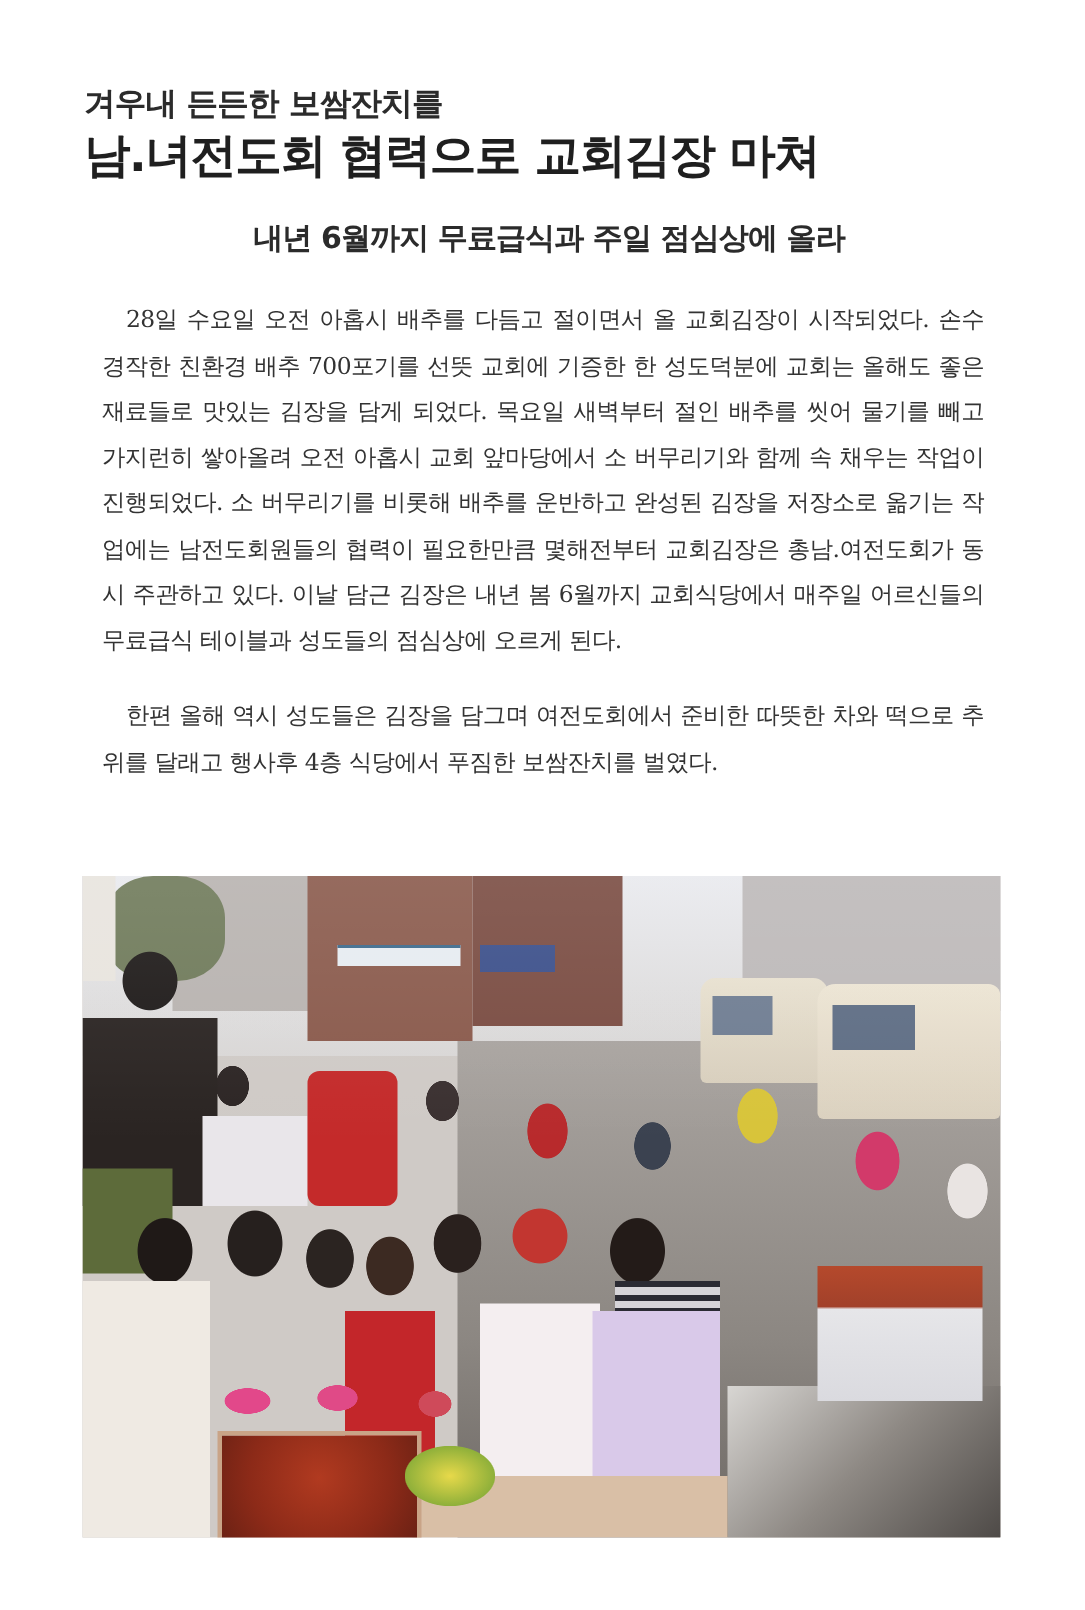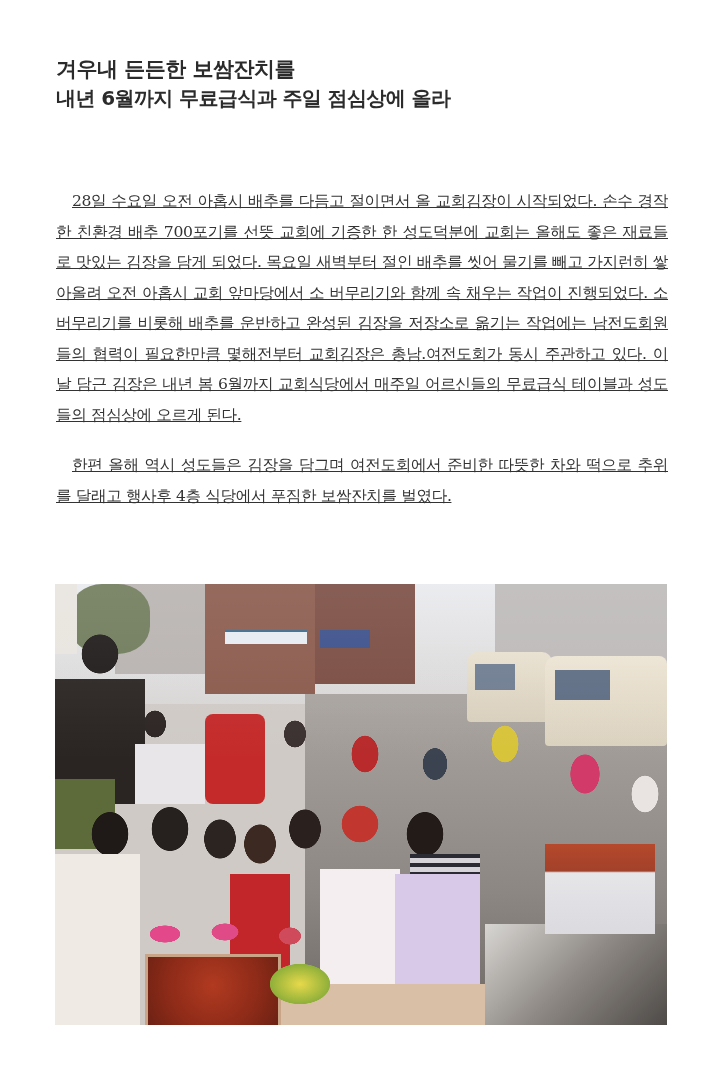--- a/index.html
+++ b/index.html
@@ -40,39 +40,39 @@
       margin-top: 2px;
       white-space: nowrap;
     }
     .subhead {
       font-family: "DejaVu Sans", sans-serif;
       font-weight: bold;
       font-size: 20px;
       line-height: 28px;
       color: #2b2b2b;
       letter-spacing: -0.6px;
-      margin-top: 2px;
+      margin-top: 20px;
       white-space: nowrap;
+      text-align: center;
     }
     .article-body {
       position: absolute;
       left: 56px;
       top: 186px;
       width: 612px;
       font-family: "DejaVu Serif", serif;
       font-size: 15.6px;
       line-height: 30.5px;
       color: #333333;
       text-align: justify;
       letter-spacing: -0.4px;
     }
     .article-body p {
-      margin: 0;
+      margin: 12px;
       text-indent: 16px;
-      text-decoration: underline;
     }
     .article-body p + p {
       margin-top: 20px;
     }
     .photo {
       position: absolute;
       left: 55px;
       top: 584px;
       width: 612px;
       height: 441px;
@@ -192,20 +192,21 @@
     .photo .vignette {
       position: absolute; inset: 0;
       background: linear-gradient(180deg, rgba(255,255,255,0.10) 0%, rgba(255,255,255,0) 40%);
     }
   </style>
 </head>
 <body>
 
 <div class="heading-block">
   <div class="kicker">겨우내 든든한 보쌈잔치를</div>
+  <div class="headline">남.녀전도회 협력으로 교회김장 마쳐</div>
   <div class="subhead">내년 6월까지 무료급식과 주일 점심상에 올라</div>
 </div>
 
 <div class="article-body">
   <p>28일 수요일 오전 아홉시 배추를 다듬고 절이면서 올 교회김장이 시작되었다. 손수 경작한 친환경 배추 700포기를 선뜻 교회에 기증한 한 성도덕분에 교회는 올해도 좋은 재료들로 맛있는 김장을 담게 되었다. 목요일 새벽부터 절인 배추를 씻어 물기를 빼고 가지런히 쌓아올려 오전 아홉시 교회 앞마당에서 소 버무리기와 함께 속 채우는 작업이 진행되었다. 소 버무리기를 비롯해 배추를 운반하고 완성된 김장을 저장소로 옮기는 작업에는 남전도회원들의 협력이 필요한만큼 몇해전부터 교회김장은 총남.여전도회가 동시 주관하고 있다. 이날 담근 김장은 내년 봄 6월까지 교회식당에서 매주일 어르신들의 무료급식 테이블과 성도들의 점심상에 오르게 된다.</p>
   <p>한편 올해 역시 성도들은 김장을 담그며 여전도회에서 준비한 따뜻한 차와 떡으로 추위를 달래고 행사후 4층 식당에서 푸짐한 보쌈잔치를 벌였다.</p>
 </div>
 
 <div class="photo" role="img" aria-label="교회 앞마당에서 앞치마와 고무장갑을 착용한 성도들이 김장을 담그며 미소짓는 모습">
   <div class="sky"></div>

